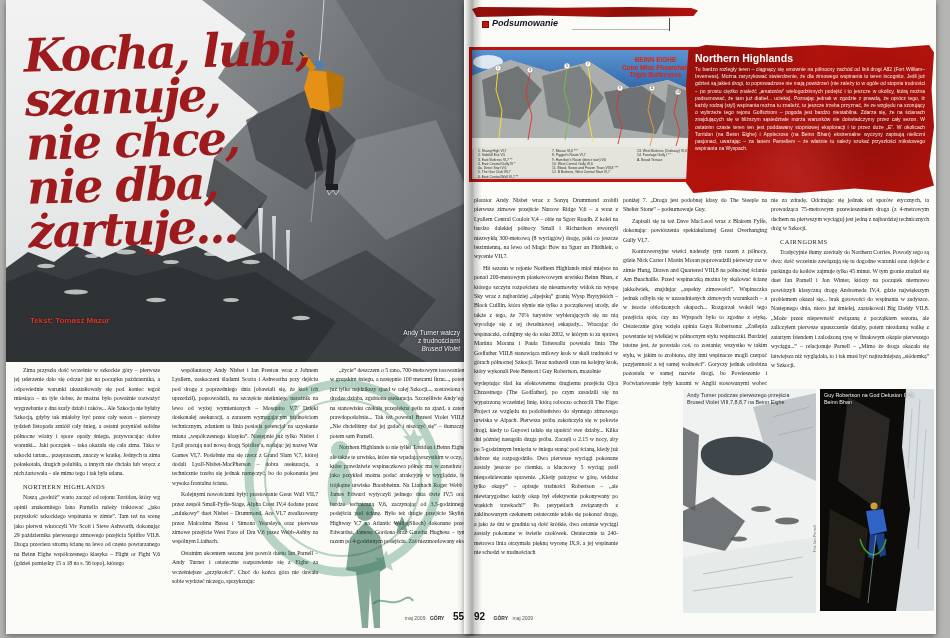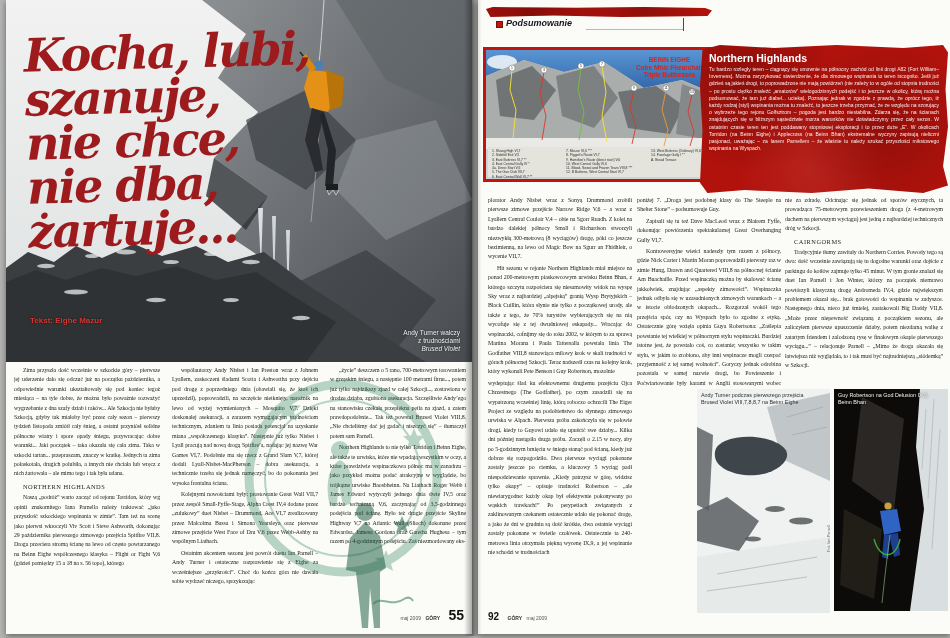--- a/index.html
+++ b/index.html
@@ -1,42 +1,42 @@
 <!DOCTYPE html>
 <html><head>
 <meta charset="utf-8">
 <style>
   html,body{margin:0;padding:0;width:950px;height:638px;overflow:hidden;background:#b4b5b2;}
   *{box-sizing:border-box;}
   .abs{position:absolute;}
   .canvas{position:relative;width:950px;height:638px;font-family:"Liberation Serif",serif;}
   .page{position:absolute;top:0;height:634px;background:#fbfbf8;box-shadow:0 2px 6px rgba(0,0,0,.45);}
   .page-left{left:6px;width:466px;}
-  .page-right{left:478px;width:472px;padding-left:16px;}
+  .page-right{left:464px;width:472px;padding-left:16px;}
   .gutter{position:absolute;left:464px;top:0;width:18px;height:636px;
     background:linear-gradient(90deg,rgba(0,0,0,0),rgba(0,0,0,.32) 45%,rgba(0,0,0,.18) 60%,rgba(0,0,0,0));z-index:30;}
   
   .photo-main{position:absolute;left:0;top:0;width:466px;height:362px;overflow:hidden;background:#e8eaea;}
   .headline{position:absolute;left:20px;top:30px;color:#9d1a1d;font-family:"DejaVu Serif",serif;
     font-style:italic;font-weight:bold;font-size:46px;line-height:44px;letter-spacing:-2px;transform:rotate(-1.5deg);}
   .headline span{display:block;}
   .byline{position:absolute;left:24px;top:316px;font-family:"Liberation Sans",sans-serif;font-size:8px;
     font-weight:bold;color:#d8352c;text-shadow:0 0 2px rgba(0,0,0,.6);}
   .photo-cap{position:absolute;right:12px;top:329px;text-align:right;color:#f0f1f1;
     font-family:"Liberation Sans",sans-serif;font-size:6.5px;line-height:8px;text-shadow:0 0 2px rgba(0,0,0,.7);}
   .photo-cap span{display:block;}
   .photo-cap .it{font-style:italic;}
   .bodycol{position:absolute;top:366px;height:248px;overflow:hidden;font-size:5.9px;line-height:9.4px;
     text-align:justify;color:#1f1f1f;letter-spacing:-.1px;}
   .bodycol p{margin:0 0 2px 0;text-indent:9px;}
   .subhead{font-size:6.4px;letter-spacing:.5px;font-weight:normal;margin:3px 0 2px 9px;}
   .c-l1{left:8px;width:146px;} .c-l2{left:166px;width:146px;} .c-l3{left:324px;width:136px;}
   .footer-left{position:absolute;right:8px;bottom:10px;text-align:right;font-family:"Liberation Sans",sans-serif;}
   .footer-left .small{font-size:5px;color:#555;} .footer-left .mag{font-size:5px;font-weight:bold;color:#333;}
-  .footer-left .num{font-size:14px;font-weight:bold;color:#111;margin-left:4px;}
+  .footer-left .num{font-size:10px;font-weight:bold;color:#111;margin-left:4px;}
   .stamp{z-index:20;pointer-events:none;}
   
   .topstrip{position:absolute;left:8px;top:7px;width:226px;height:10px;background:
     radial-gradient(circle at 20% 40%,rgba(0,0,0,.25),transparent 45%),
     radial-gradient(circle at 70% 60%,rgba(0,0,0,.2),transparent 40%),#b2120c;
     clip-path:polygon(0 20%,3% 0,40% 8%,70% 0,97% 10%,100% 35%,98% 90%,60% 100%,30% 85%,2% 100%);}
   .sumrow-label{position:absolute;left:28px;top:18px;font-family:"Liberation Sans",sans-serif;
     font-size:9px;font-weight:bold;font-style:italic;color:#15151f;}
   .sumrow-square{position:absolute;left:18px;top:21px;width:7px;height:7px;background:#c3160f;border:1px solid #7d0d08;}
   .sumrow-rule{position:absolute;left:108px;top:29px;width:97px;height:1px;background:#b9b9b4;}
@@ -138,21 +138,21 @@
         </g>
       </svg>
 
       <div class="headline">
         <span>Kocha, lubi,</span>
         <span>szanuje,</span>
         <span>nie chce,</span>
         <span>nie dba,</span>
         <span>żartuje...</span>
       </div>
-      <div class="byline">Tekst: Eighe Mazur</div>
+      <div class="byline">Tekst: Tomasz Mazur</div>
       <div class="photo-cap">
         <span>Andy Turner walczy</span>
         <span>z trudnościami</span>
         <span class="it">Brused Violet</span>
       </div>
     </div>
 
     <div class="bodycol c-l1">
       <p>Zima przyszła dość wcześnie w szkockie góry – pierwsze jej uderzenie dało się odczuć już na początku października, a odpowiednie warunki ukształtowały się pod koniec tegoż miesiąca – na tyle dobre, że można było poważnie rozważyć wygrzebanie z dna szafy dziab i raków... Ale Szkocja nie byłaby Szkocją, gdyby tak miałoby być przez cały sezon – pierwszy tydzień listopada zmiótł cały śnieg, a ostatni przyniósł solidne północne wiatry i spore opady śniegu, przywracając dobre warunki... Jaki początek – taka okazała się cała zima. Taka w szkocki tartan... przepraszam, znaczy w kratkę. Jednych ta zima połaskotała, drugich polubiła, a innych nie chciała lub wręcz z nich żartowała – ale mimo tego i tak była udana.</p>
       <h4 class="subhead">NORTHERN HIGHLANDS</h4>

